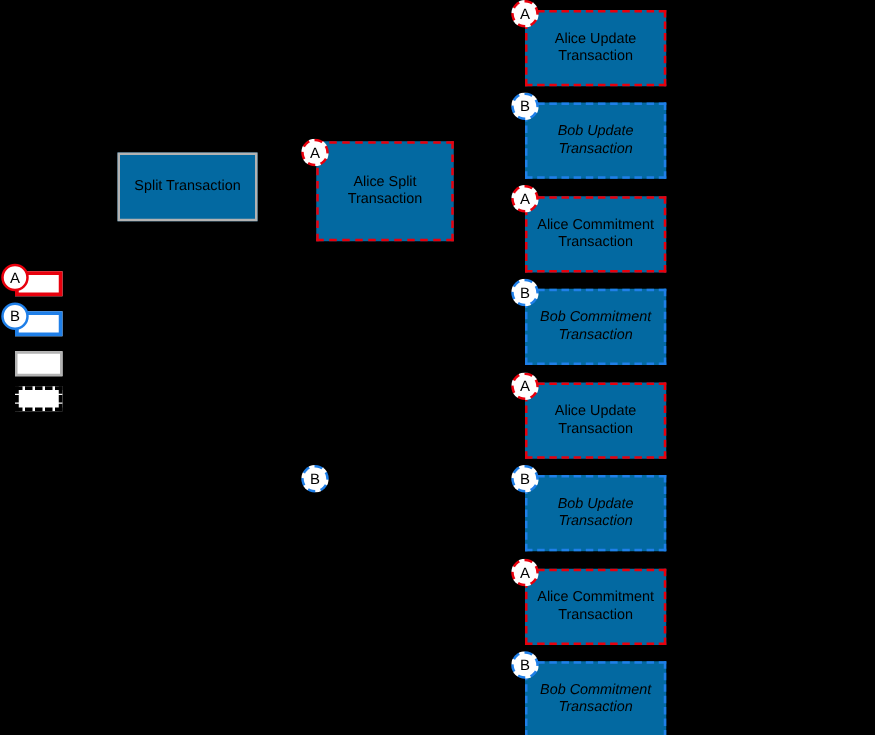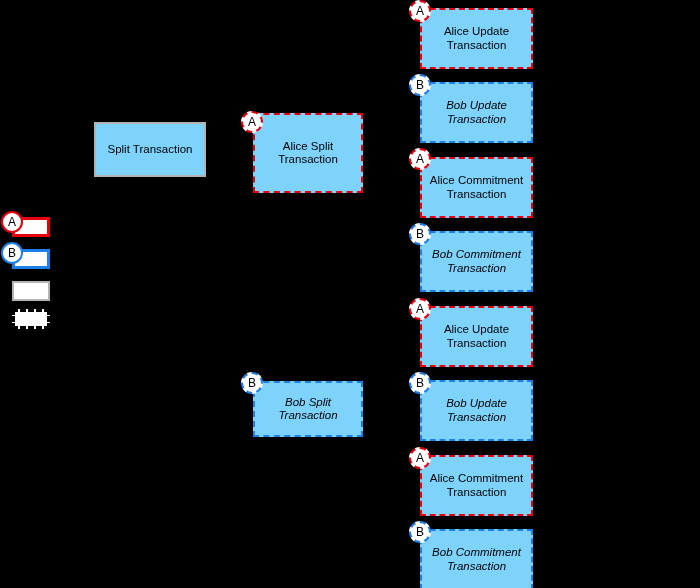--- a/index.html
+++ b/index.html
@@ -13,21 +13,21 @@
     height: 588px;
     background: #000000;
     overflow: hidden;
     font-family: "Liberation Sans", sans-serif;
   }
 
   
   .tx-box {
     position: absolute;
     box-sizing: border-box;
-    background: #7dd3fc;
+    background: #0369a1;
     display: flex;
     align-items: center;
     justify-content: center;
     text-align: center;
     color: #000000;
     font-size: 11.5px;
     line-height: 13.5px;
     padding: 2px 6px;
   }
   .tx-box.alice  { border: 2px dashed #e8000d; }
@@ -92,23 +92,20 @@
     <span class="tx-label">Split Transaction</span>
   </div>
 
   <div class="badge alice" style="left:241px; top:111px;">A</div>
   <div class="tx-box alice" style="left:253px; top:113px; width:110px; height:80px;">
     <span class="tx-label">Alice Split
 Transaction</span>
   </div>
 
   <div class="badge bob" style="left:241px; top:372px;">B</div>
-  <div class="tx-box bob" style="left:253px; top:381px; width:110px; height:56px;">
-    <span class="tx-label">Bob Split Transaction</span>
-  </div>
 
   <div class="badge alice" style="left:409px; top:0px;">A</div>
   <div class="tx-box alice" style="left:420px; top:8px; width:113px; height:61px;">
     <span class="tx-label">Alice Update
 Transaction</span>
   </div>
 
   <div class="badge bob" style="left:409px; top:74px;">B</div>
   <div class="tx-box bob" style="left:420px; top:82px; width:113px; height:61px;">
     <span class="tx-label">Bob Update

